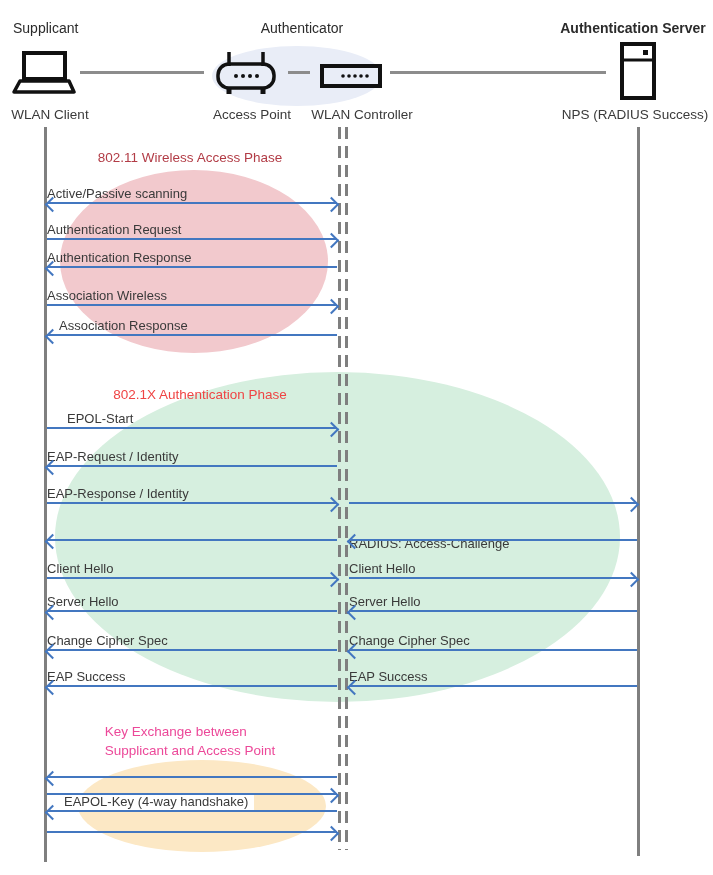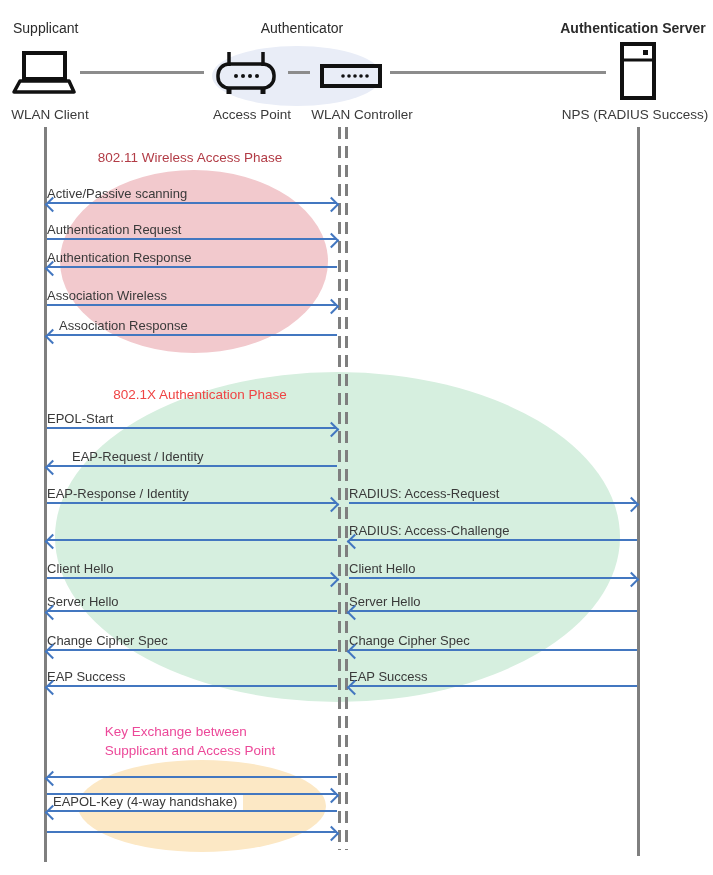--- a/index.html
+++ b/index.html
@@ -119,45 +119,44 @@
       <i class="shaft"></i>
       <i class="head hr"></i>
     </div>
     <div class="msg-label-wrap" style="left: 47px; top: 316px; width: 290px; padding-left: 12px;"><span>Association Response</span></div>
     <div class="arrow" style="left: 47px; top: 329px; width: 290px;">
       <i class="shaft"></i>
       <i class="head hl"></i>
     </div>
     <div class="ellipse" style="left: 55px; top: 372px; width: 565px; height: 330px; background: rgb(214, 239, 223);"></div>
     <div class="phase-title" style="left: 200px; top: 377px; color: #ef4444; margin-top: 8px;">802.1X Authentication Phase</div>
-    <div class="msg-label-wrap" style="left: 47px; top: 409px; width: 290px;"><span>EPOL-Start</span></div>
+    <div class="msg-label-wrap" style="left: 47px; top: 409px; width: 290px; padding-left: 20px;"><span>EPOL-Start</span></div>
     <div class="arrow" style="left: 47px; top: 422px; width: 290px;">
       <i class="shaft"></i>
       <i class="head hr"></i>
     </div>
-    <div class="msg-label-wrap" style="left: 47px; top: 447px; width: 290px; padding-left: 25px;"><span>EAP-Request / Identity</span></div>
+    <div class="msg-label-wrap" style="left: 47px; top: 447px; width: 290px;"><span>EAP-Request / Identity</span></div>
     <div class="arrow" style="left: 47px; top: 460px; width: 290px;">
       <i class="shaft"></i>
       <i class="head hl"></i>
     </div>
     <div class="msg-label-wrap" style="left: 47px; top: 484px; width: 290px;"><span>EAP-Response / Identity</span></div>
     <div class="arrow" style="left: 47px; top: 497px; width: 290px;">
       <i class="shaft"></i>
       <i class="head hr"></i>
     </div>
-    <div class="msg-label-wrap" style="left: 349px; top: 484px; width: 288px;"><span>RADIUS: Access-Request</span></div>
     <div class="arrow" style="left: 349px; top: 497px; width: 288px;">
       <i class="shaft"></i>
       <i class="head hr"></i>
     </div>
     <div class="arrow" style="left: 47px; top: 534px; width: 290px;">
       <i class="shaft"></i>
       <i class="head hl"></i>
     </div>
-    <div class="msg-label-wrap" style="left: 349px; top: 521px; width: 344px;"><span>RADIUS: Access-Challenge</span></div>
+    <div class="msg-label-wrap" style="left: 349px; top: 534px; width: 344px;"><span>RADIUS: Access-Challenge</span></div>
     <div class="arrow" style="left: 349px; top: 534px; width: 288px;">
       <i class="shaft"></i>
       <i class="head hl"></i>
     </div>
     <div class="msg-label-wrap" style="left: 47px; top: 559px; width: 290px;"><span>Client Hello</span></div>
     <div class="arrow" style="left: 47px; top: 572px; width: 290px;">
       <i class="shaft"></i>
       <i class="head hr"></i>
     </div>
     <div class="msg-label-wrap" style="left: 349px; top: 559px; width: 288px;"><span>Client Hello</span></div>
@@ -199,21 +198,21 @@
     <div class="phase-title" style="left: 190px; top: 722px; color: #ec4899;">Key Exchange between
 Supplicant and Access Point</div>
     <div class="arrow" style="left: 47px; top: 771px; width: 290px;">
       <i class="shaft"></i>
       <i class="head hl"></i>
     </div>
     <div class="arrow" style="left: 47px; top: 788px; width: 290px;">
       <i class="shaft"></i>
       <i class="head hr"></i>
     </div>
-    <div class="msg-label-wrap" style="left: 47px; top: 792px; width: 290px;"><span class="boxed">EAPOL-Key (4-way handshake)</span></div>
+    <div class="msg-label-wrap" style="left: 58px; top: 792px; width: 290px;"><span class="boxed">EAPOL-Key (4-way handshake)</span></div>
     <div class="arrow" style="left: 47px; top: 805px; width: 290px;">
       <i class="shaft"></i>
       <i class="head hl"></i>
     </div>
     <div class="arrow" style="left: 47px; top: 826px; width: 290px;">
       <i class="shaft"></i>
       <i class="head hr"></i>
     </div>
   </div>
 

